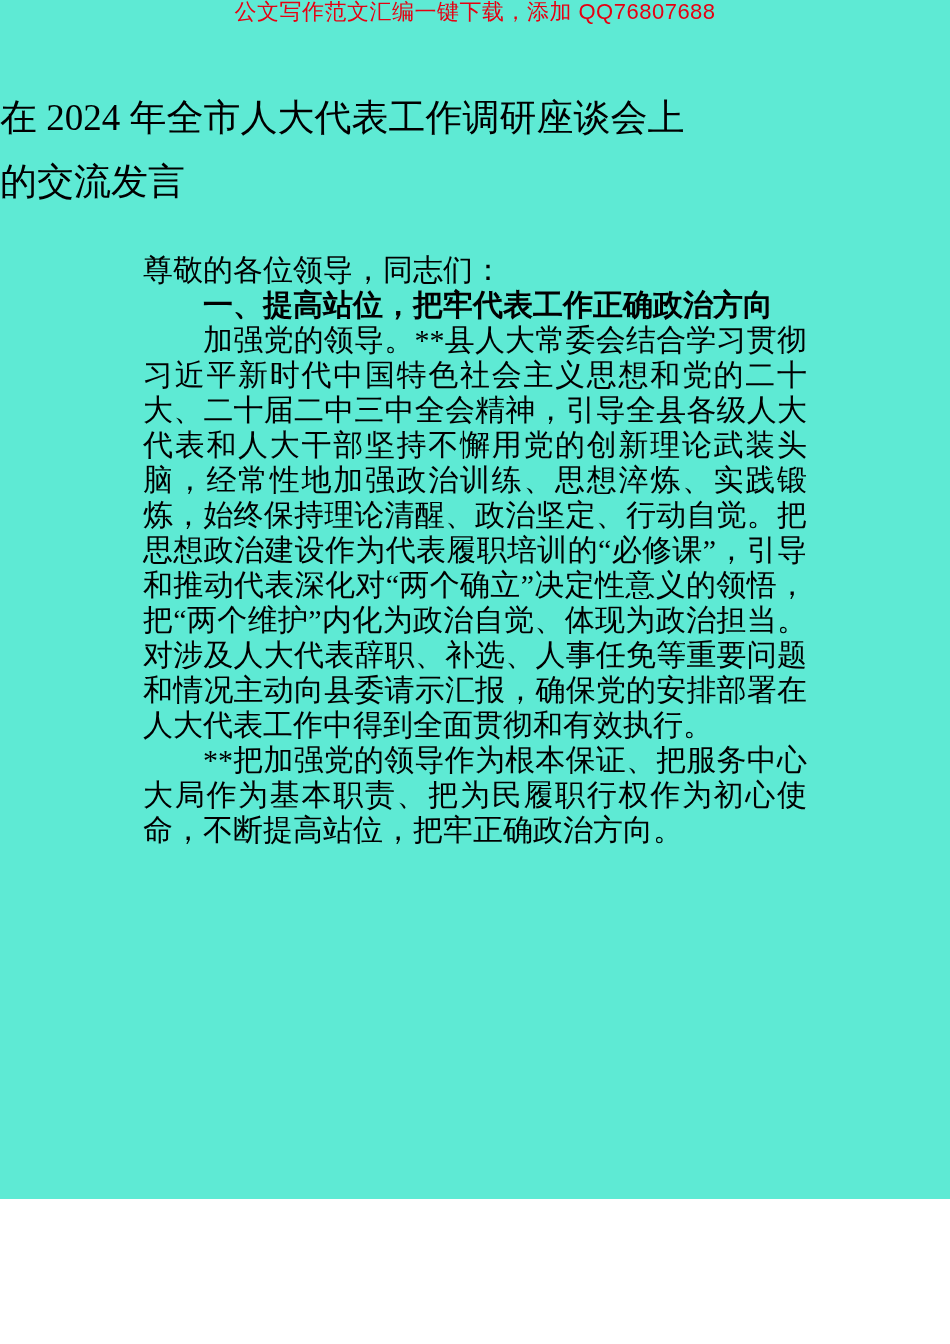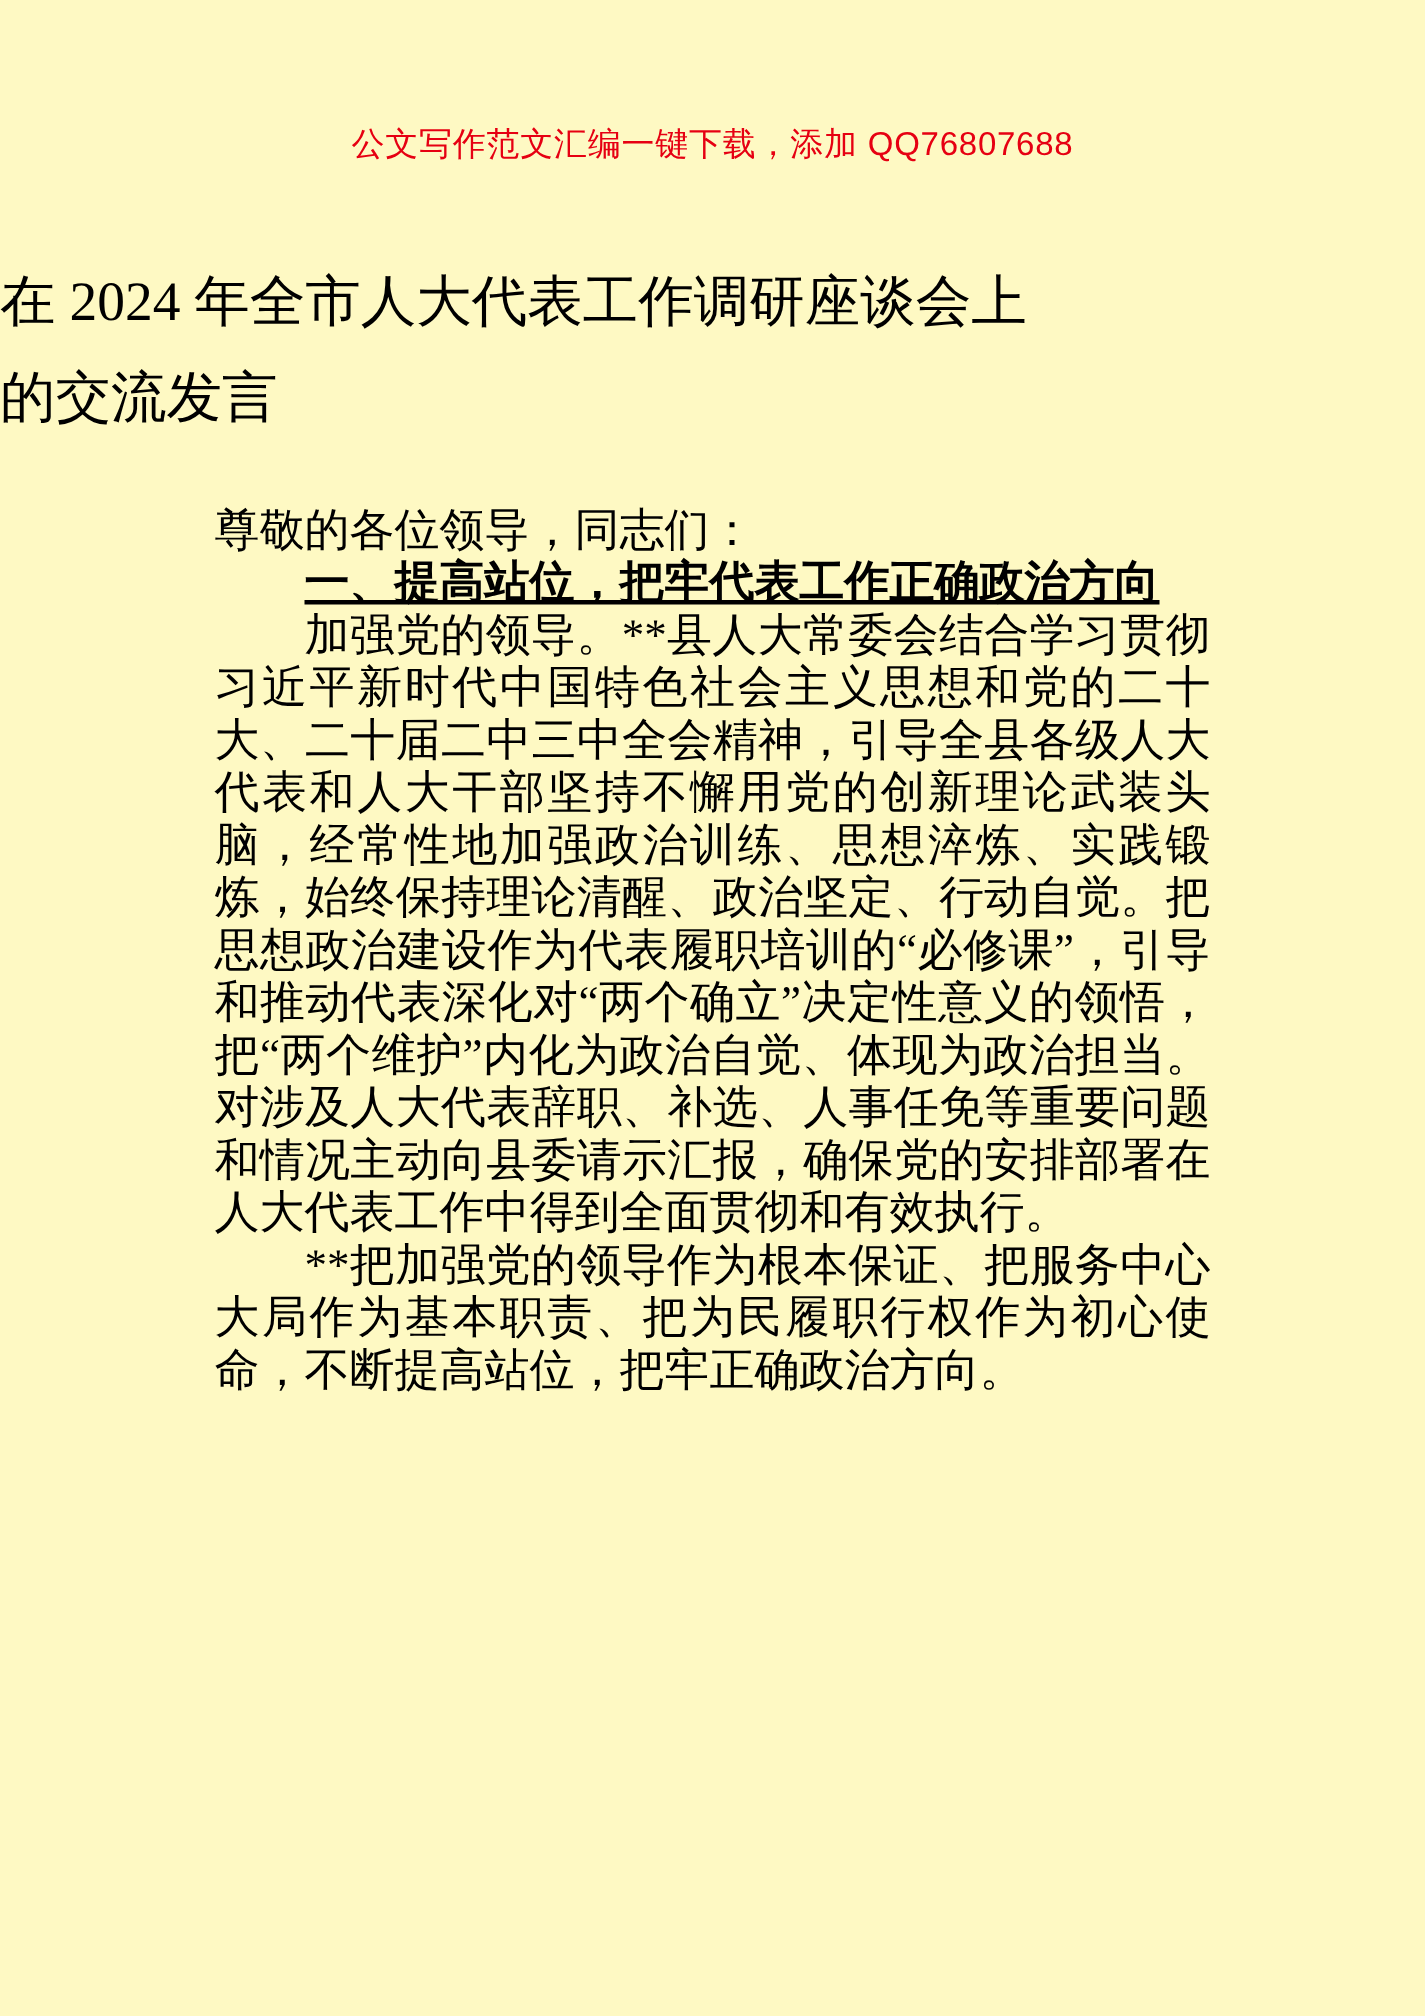--- a/index.html
+++ b/index.html
@@ -3,26 +3,25 @@
 <meta charset="utf-8">
 <style>
   html, body {
     margin: 0;
     padding: 0;
     background: #ffffff;
   }
   .page {
     position: relative;
     width: 950px;
-    height: 1344px;
+    height: 1199px;
     margin: 0;
-    background: #fef9c3;
+    background: #5eead4;
     overflow: hidden;
     box-sizing: border-box;
-    padding-top: 84px;
     font-family: "Liberation Serif", serif;
     color: #000000;
   }
   .notice {
     text-align: center;
     font-family: "Liberation Sans", sans-serif;
     font-size: 22px;
     line-height: 24px;
     color: #e60012;
     letter-spacing: 0.5px;
@@ -53,21 +52,20 @@
   .para {
     text-indent: 2em;
   }
   .salutation {
     text-indent: 0;
   }
   .heading {
     text-indent: 2em;
     font-family: "Liberation Sans", sans-serif;
     font-weight: 700;
-    text-decoration: underline;
   }
 </style>
 </head>
 <body>
 
 <div class="page">
 
   <div class="notice">公文写作范文汇编一键下载，添加 QQ76807688</div>
 
   <h1 class="title">

